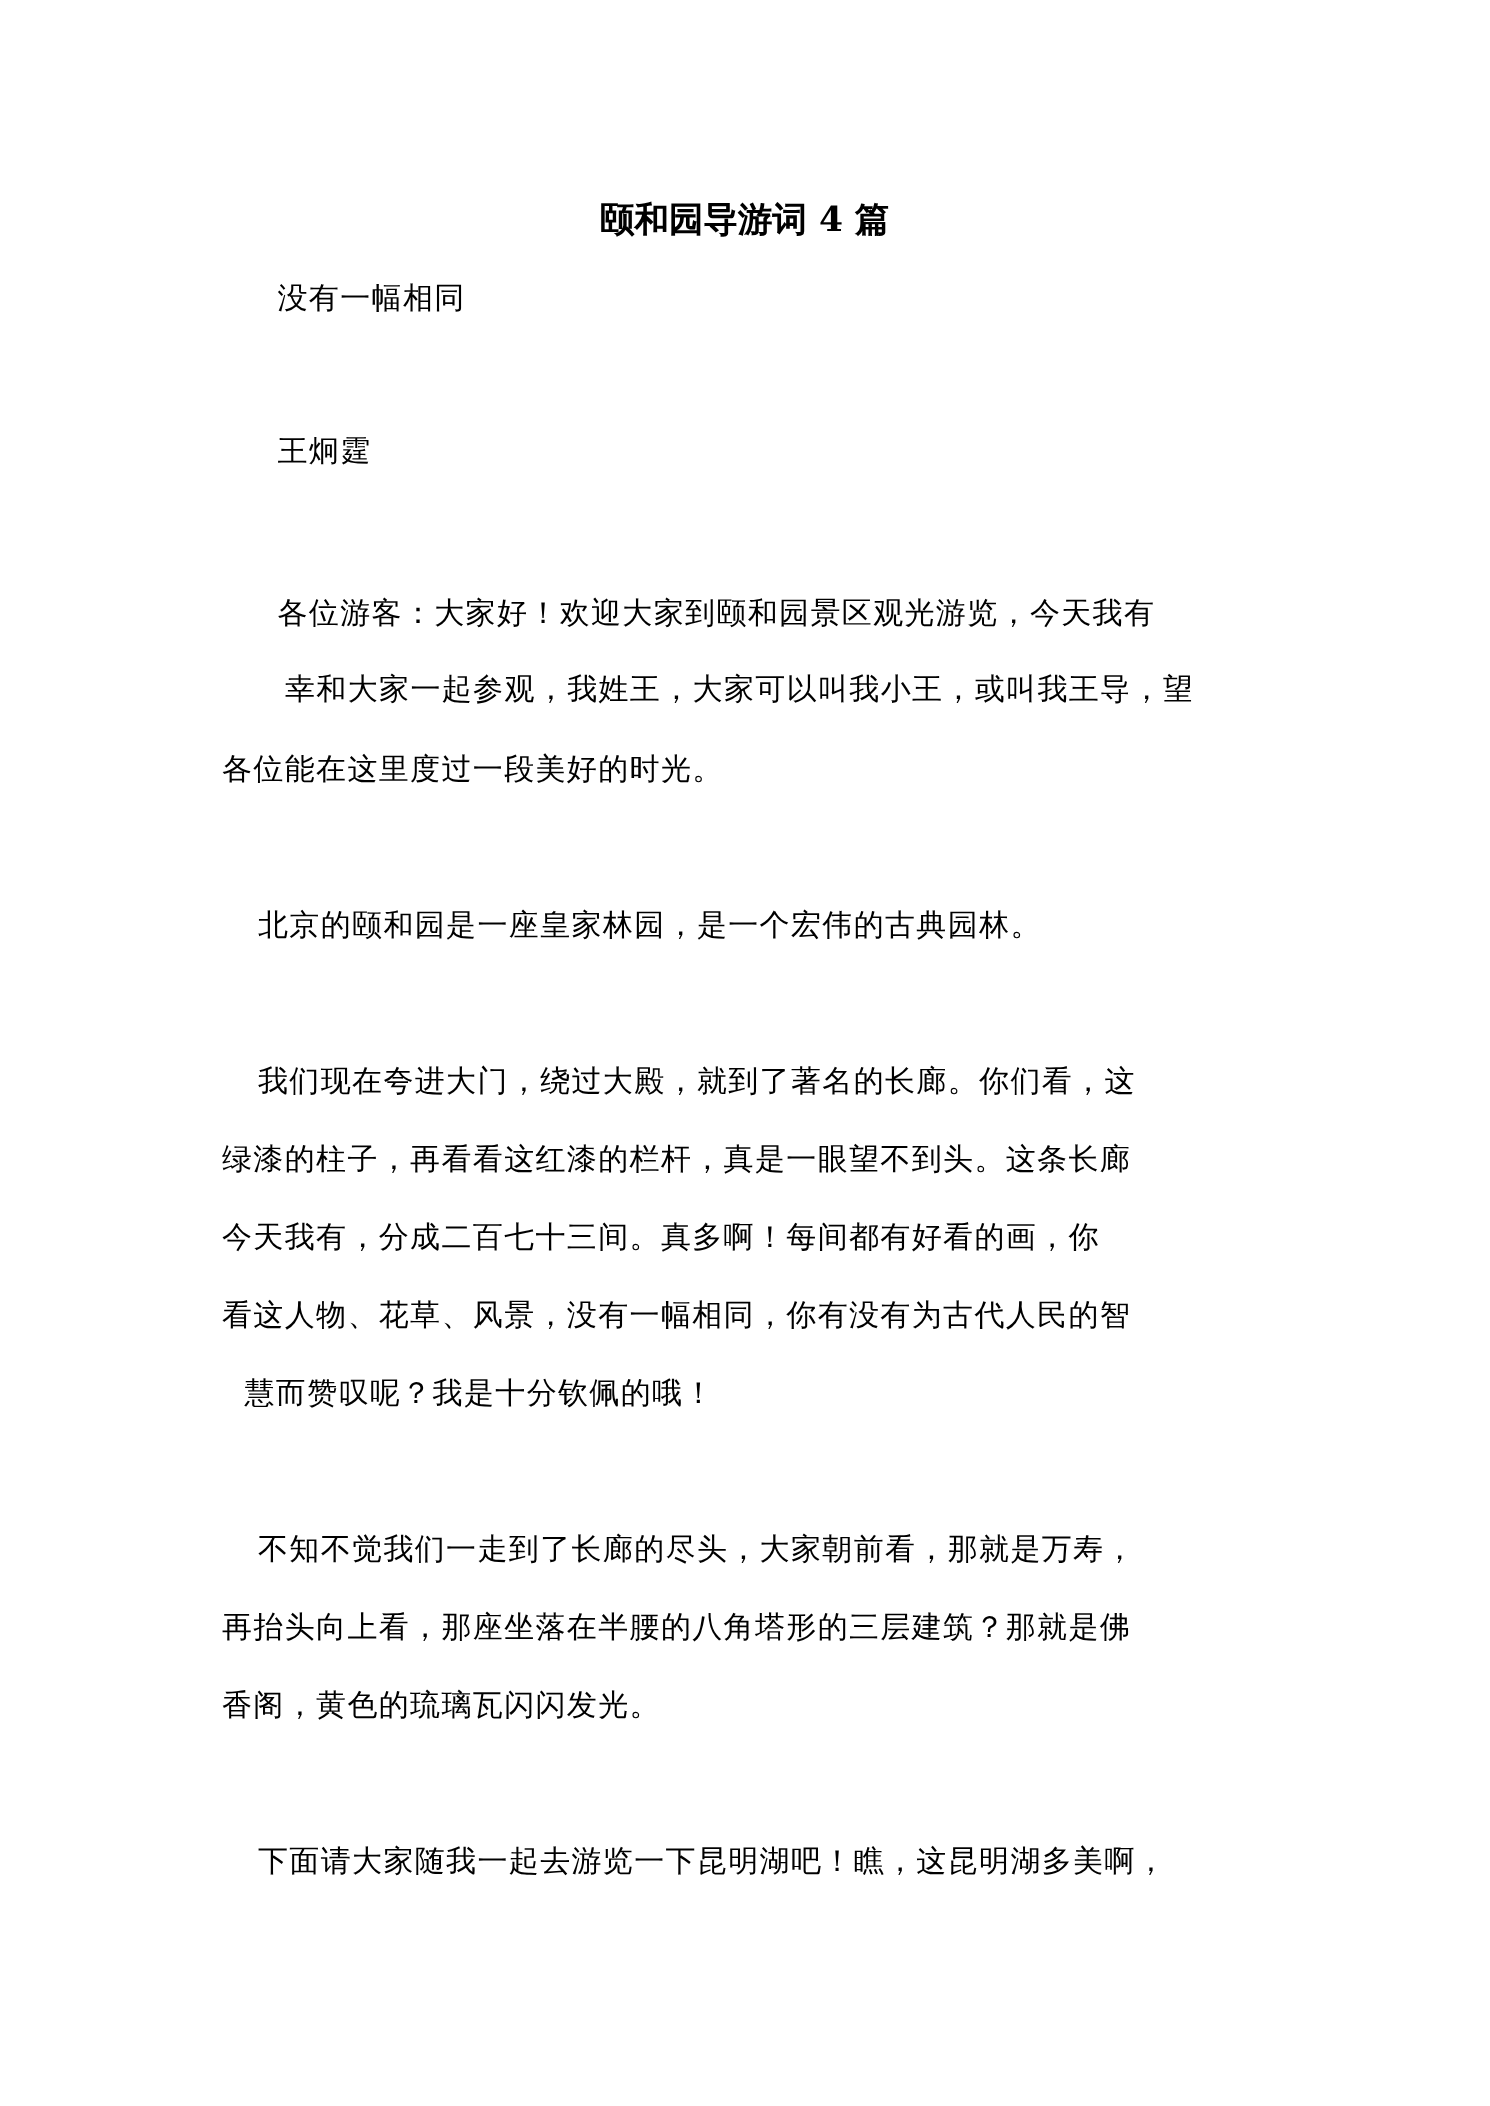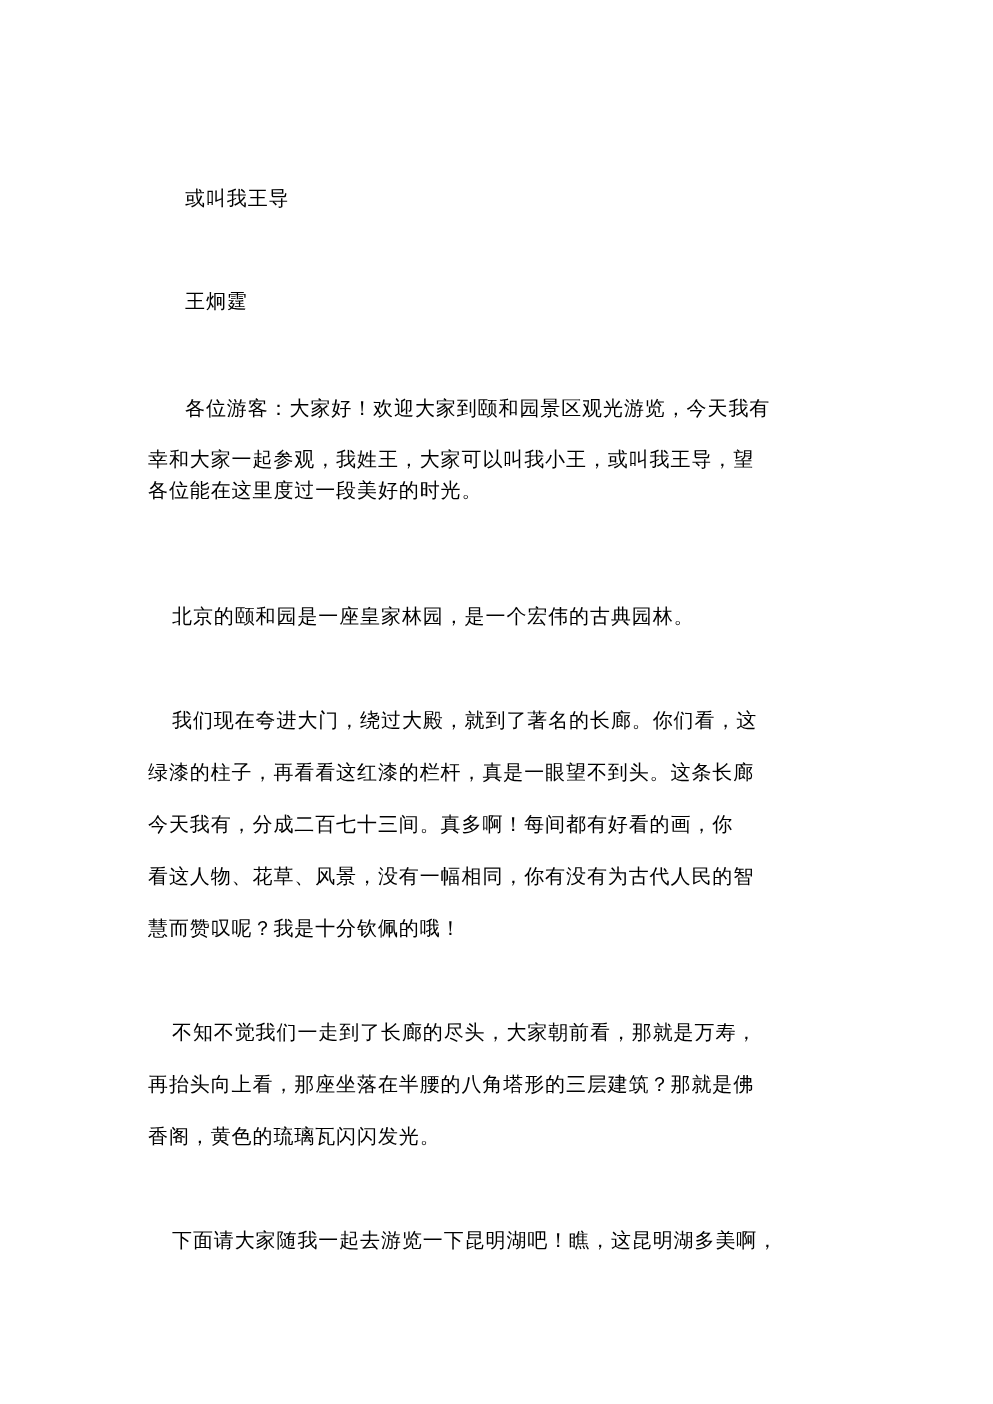--- a/index.html
+++ b/index.html
@@ -40,41 +40,42 @@
       line-height: 30px;
       white-space: nowrap;
       letter-spacing: 0.9px;
     }
   </style>
 </head>
 <body>
 
 <div class="page">
 
+  <div class="title">颐和园导游词 4 篇</div>
 
-  <div class="line" style="top:183px; left:185px;">或叫我王导</div>
+  <div class="line" style="top:183px; left:185px;">没有一幅相同</div>
 
   <div class="line" style="top:288px; left:185px;font-family:Liberation Mono, monospace;">王炯霆</div>
 
   <div>
     <div class="line" style="top:393px; left:185px;">各位游客：大家好！欢迎大家到颐和园景区观光游览，今天我有</div>
-    <div class="line" style="top:444px;">幸和大家一起参观，我姓王，大家可以叫我小王，或叫我王导，望</div>
-    <div class="line" style="top:475px;font-family:Liberation Serif, serif;">各位能在这里度过一段美好的时光。</div>
+    <div class="line" style="top:444px;margin-left:42px;">幸和大家一起参观，我姓王，大家可以叫我小王，或叫我王导，望</div>
+    <div class="line" style="top:498px;font-family:Liberation Serif, serif;">各位能在这里度过一段美好的时光。</div>
   </div>
 
   <div>
     <div class="line" style="top:601px; left:172px;">北京的颐和园是一座皇家林园，是一个宏伟的古典园林。</div>
   </div>
 
   <div>
     <div class="line" style="top:705px; left:172px;">我们现在夸进大门，绕过大殿，就到了著名的长廊。你们看，这</div>
     <div class="line" style="top:757px;">绿漆的柱子，再看看这红漆的栏杆，真是一眼望不到头。这条长廊</div>
     <div class="line" style="top:809px;">今天我有，分成二百七十三间。真多啊！每间都有好看的画，你</div>
     <div class="line" style="top:861px;">看这人物、花草、风景，没有一幅相同，你有没有为古代人民的智</div>
-    <div class="line" style="top:913px;">慧而赞叹呢？我是十分钦佩的哦！</div>
+    <div class="line" style="top:913px;margin-left:15px;">慧而赞叹呢？我是十分钦佩的哦！</div>
   </div>
 
   <div>
     <div class="line" style="top:1017px; left:172px;">不知不觉我们一走到了长廊的尽头，大家朝前看，那就是万寿，</div>
     <div class="line" style="top:1069px;text-align:center;">再抬头向上看，那座坐落在半腰的八角塔形的三层建筑？那就是佛</div>
     <div class="line" style="top:1121px;">香阁，黄色的琉璃瓦闪闪发光。</div>
   </div>
 
   <div>
     <div class="line" style="top:1225px; left:172px;">下面请大家随我一起去游览一下昆明湖吧！瞧，这昆明湖多美啊，</div>

